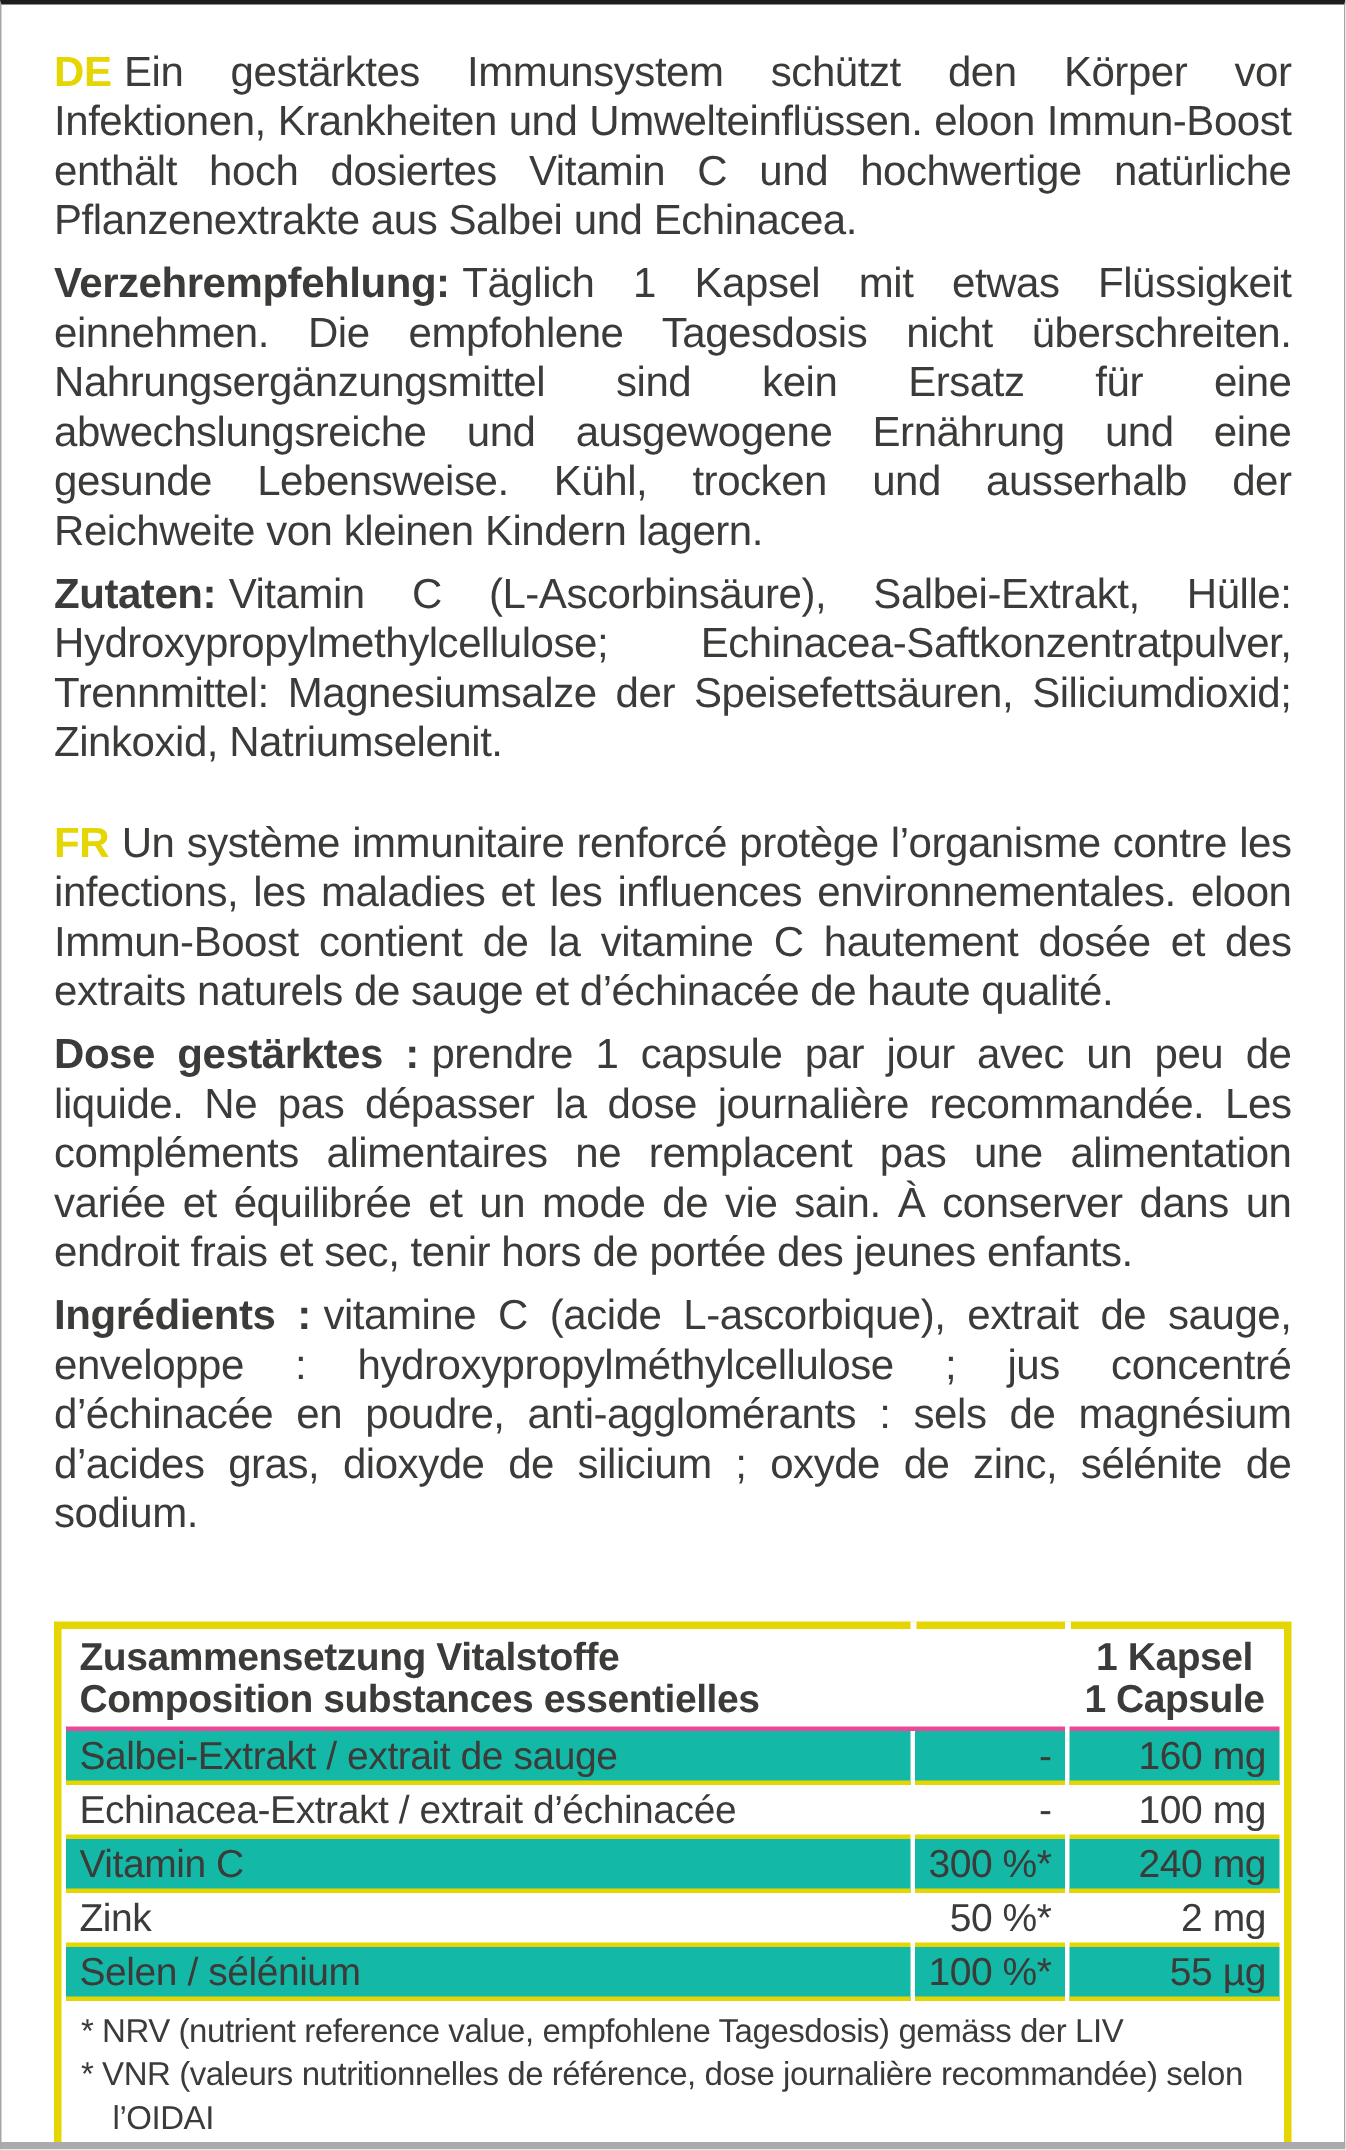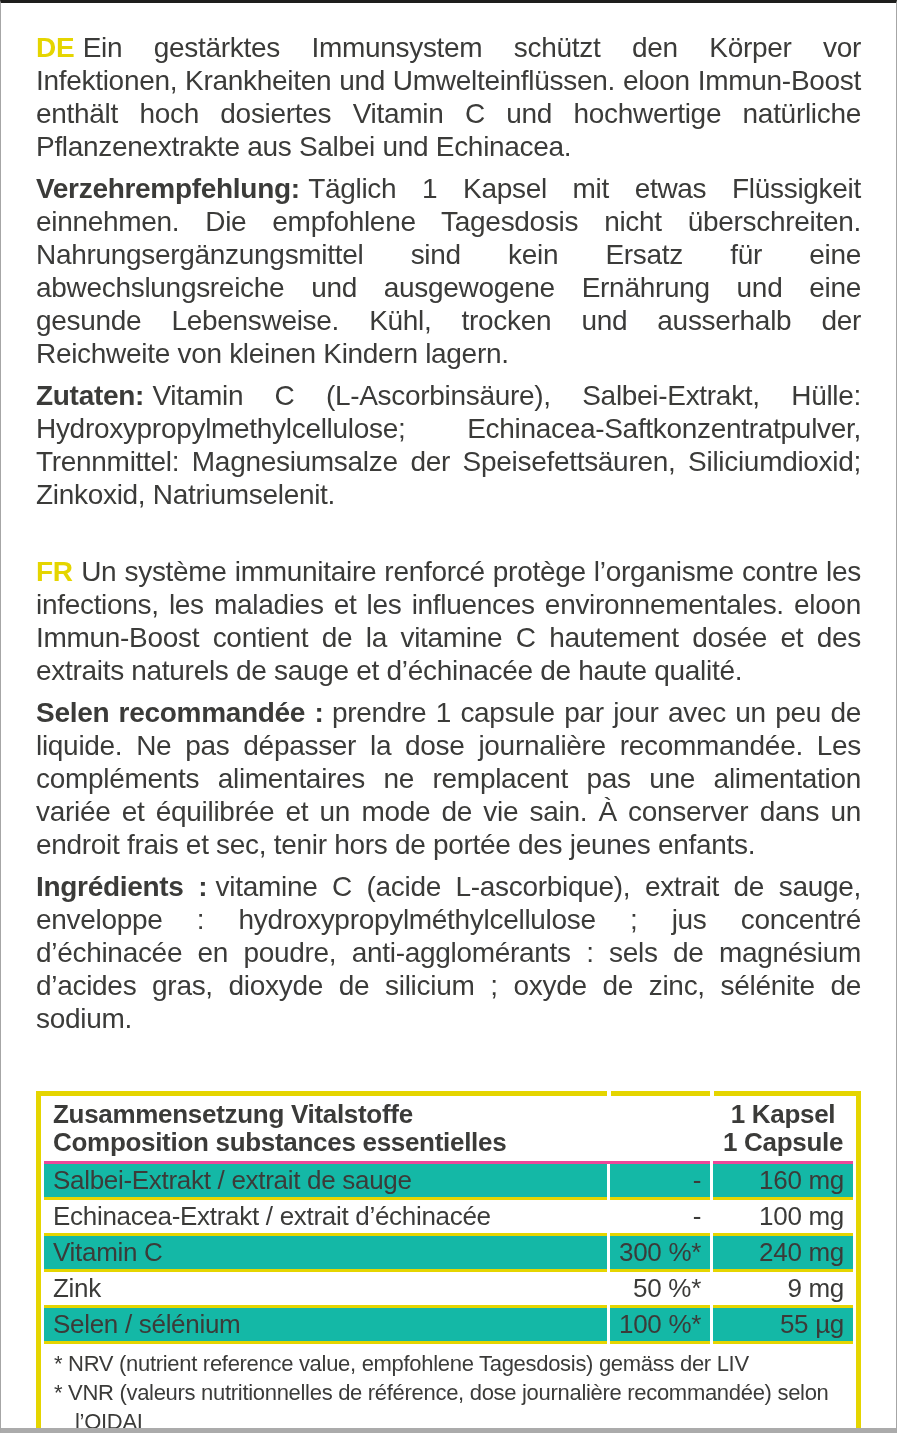--- a/index.html
+++ b/index.html
@@ -21,21 +21,21 @@
     overflow: hidden;
   }
   .body-para {
     margin: 0 0 9px 0;
     font-size: 28px;
     line-height: 33px;
     letter-spacing: -0.3px;
     text-align: justify;
     color: #3b3b39;
   }
-  .body-para.gap-before { margin-top: 44px; }
+  .body-para.gap-before { margin-top: 34px; }
   .lead { font-weight: 700; margin-right: 0.30em; }
   .lead.lang { color: #e5d500; }
   
   .table-wrap { position: relative; margin-top: 56px; }
   table.vitals {
     width: 100%;
     border: 5px solid #e5d500;
     border-collapse: separate;
     border-spacing: 3px 0;
     font-size: 26px;
@@ -80,21 +80,21 @@
 <div class="label-page">
 
   <p class="body-para" lang="de"><span class="lead lang">DE</span><span>Ein gestärktes Immunsystem schützt den Körper vor Infektionen, Krankheiten und Umwelteinflüssen. eloon Immun-Boost enthält hoch dosiertes Vitamin C und hochwertige natürliche Pflanzenextrakte aus Salbei und Echinacea.</span></p>
 
   <p class="body-para" lang="de"><span class="lead">Verzehrempfehlung:</span><span>Täglich 1 Kapsel mit etwas Flüssigkeit einnehmen. Die empfohlene Tagesdosis nicht überschreiten. Nahrungsergänzungsmittel sind kein Ersatz für eine abwechslungsreiche und ausgewogene Ernährung und eine gesunde Lebensweise. Kühl, trocken und ausserhalb der Reichweite von kleinen Kindern lagern.</span></p>
 
   <p class="body-para" lang="de"><span class="lead">Zutaten:</span><span>Vitamin C (L-Ascorbinsäure), Salbei-Extrakt, Hülle: Hydroxypropylmethylcellulose; Echinacea-Saftkonzentratpulver, Trennmittel: Magnesiumsalze der Speisefettsäuren, Siliciumdioxid; Zinkoxid, Natriumselenit.</span></p>
 
   <p class="body-para gap-before" lang="fr"><span class="lead lang">FR</span><span>Un système immunitaire renforcé protège l’organisme contre les infections, les maladies et les influences environnementales. eloon Immun-Boost contient de la vitamine C hautement dosée et des extraits naturels de sauge et d’échinacée de haute qualité.</span></p>
 
-  <p class="body-para" lang="fr"><span class="lead">Selen recommandée :</span><span>prendre 1 capsule par jour avec un peu de liquide. Ne pas dépasser la dose journalière recommandée. Les compléments alimentaires ne remplacent pas une alimentation variée et équilibrée et un mode de vie sain. À conserver dans un endroit frais et sec, tenir hors de portée des jeunes enfants.</span></p>
+  <p class="body-para" lang="fr"><span class="lead">Dose gestärktes :</span><span>prendre 1 capsule par jour avec un peu de liquide. Ne pas dépasser la dose journalière recommandée. Les compléments alimentaires ne remplacent pas une alimentation variée et équilibrée et un mode de vie sain. À conserver dans un endroit frais et sec, tenir hors de portée des jeunes enfants.</span></p>
 
   <p class="body-para" lang="fr"><span class="lead">Ingrédients :</span><span>vitamine C (acide L-ascorbique), extrait de sauge, enveloppe : hydroxypropylméthylcellulose ; jus concentré d’échinacée en poudre, anti-agglomérants : sels de magnésium d’acides gras, dioxyde de silicium ; oxyde de zinc, sélénite de sodium.</span></p>
 
   <div class="table-wrap">
     <table class="vitals">
       <colgroup>
           <col class="c-name">
           <col class="c-nrv">
           <col class="c-amt">
         </colgroup>
@@ -120,21 +120,21 @@
         <td class="col-amt">100 mg</td>
       </tr>
       <tr class="data tint">
         <td class="col-name">Vitamin C</td>
         <td class="col-nrv">300 %*</td>
         <td class="col-amt">240 mg</td>
       </tr>
       <tr class="data">
         <td class="col-name">Zink</td>
         <td class="col-nrv">50 %*</td>
-        <td class="col-amt">9 mg</td>
+        <td class="col-amt">2 mg</td>
       </tr>
       <tr class="data tint">
         <td class="col-name">Selen / sélénium</td>
         <td class="col-nrv">100 %*</td>
         <td class="col-amt">55 µg</td>
       </tr>
       <tr>
         <td class="foot-cell" colspan="3">
           <p class="footnote">* NRV (nutrient reference value, empfohlene Tagesdosis) gemäss der LIV</p>
           <p class="footnote" lang="fr">* VNR (valeurs nutritionnelles de référence, dose journalière recommandée) selon l’OIDAI</p>

